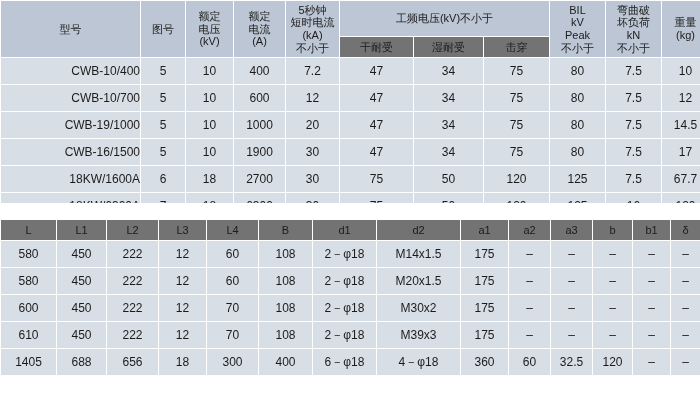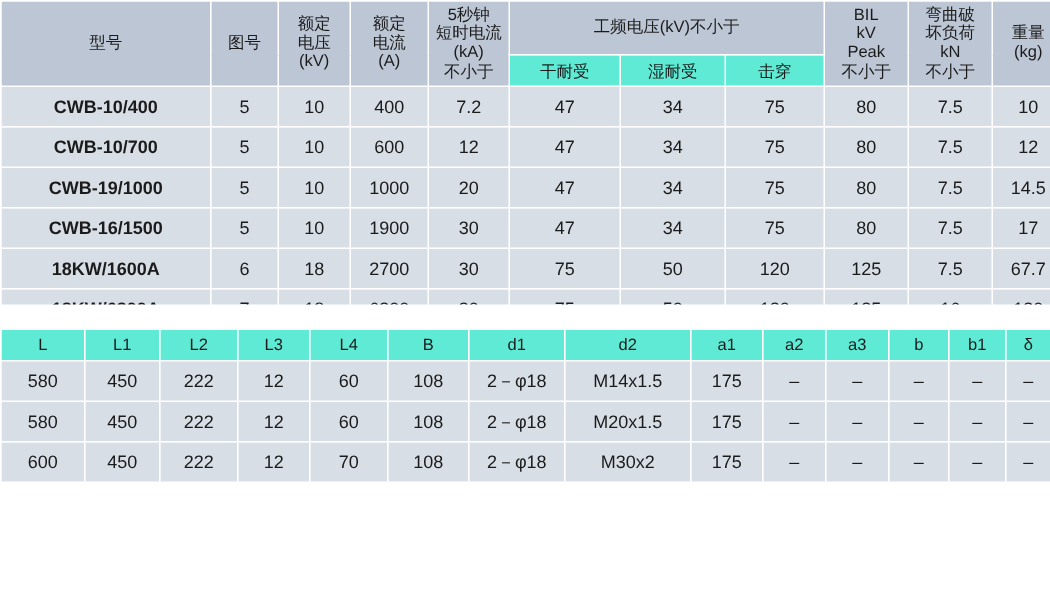--- a/index.html
+++ b/index.html
@@ -36,27 +36,27 @@
     padding: 0;
   }
   .hdr th {
     background: #bcc6d4;
     font-size: 11px;
     line-height: 1.15;
     font-weight: normal;
     padding: 2px 1px;
   }
   .hdr th.tall { height: 52px; }
-  .sub th { background: #5eead4; height: 20px; font-weight: normal; }
+  .sub th { background: #737373; height: 20px; font-weight: normal; }
   tbody td {
     background: #d8dee6;
     height: 26px;
     font-size: 12px;
   }
-  td.model { text-align: center; font-weight: bold; }
+  td.model { text-align: right; }
   .sep {
     position: absolute;
     left: 0;
     top: 203px;
     width: 700px;
     height: 16px;
     background: #ffffff;
   }
   .nowrap { white-space: nowrap; }
 </style>
@@ -284,16 +284,48 @@
         <td>108</td>
         <td class="nowrap">2－φ18</td>
         <td class="nowrap">M30x2</td>
         <td>175</td>
         <td>–</td>
         <td>–</td>
         <td>–</td>
         <td>–</td>
         <td>–</td>
       </tr>
+      <tr>
+        <td>610</td>
+        <td>450</td>
+        <td>222</td>
+        <td>12</td>
+        <td>70</td>
+        <td>108</td>
+        <td class="nowrap">2－φ18</td>
+        <td class="nowrap">M39x3</td>
+        <td>175</td>
+        <td>–</td>
+        <td>–</td>
+        <td>–</td>
+        <td>–</td>
+        <td>–</td>
+      </tr>
+      <tr>
+        <td>1405</td>
+        <td>688</td>
+        <td>656</td>
+        <td>18</td>
+        <td>300</td>
+        <td>400</td>
+        <td class="nowrap">6－φ18</td>
+        <td class="nowrap">4－φ18</td>
+        <td>360</td>
+        <td>60</td>
+        <td>32.5</td>
+        <td>120</td>
+        <td>–</td>
+        <td>–</td>
+      </tr>
     </tbody>
   </table>
 
 </div>
 
 </body></html>

